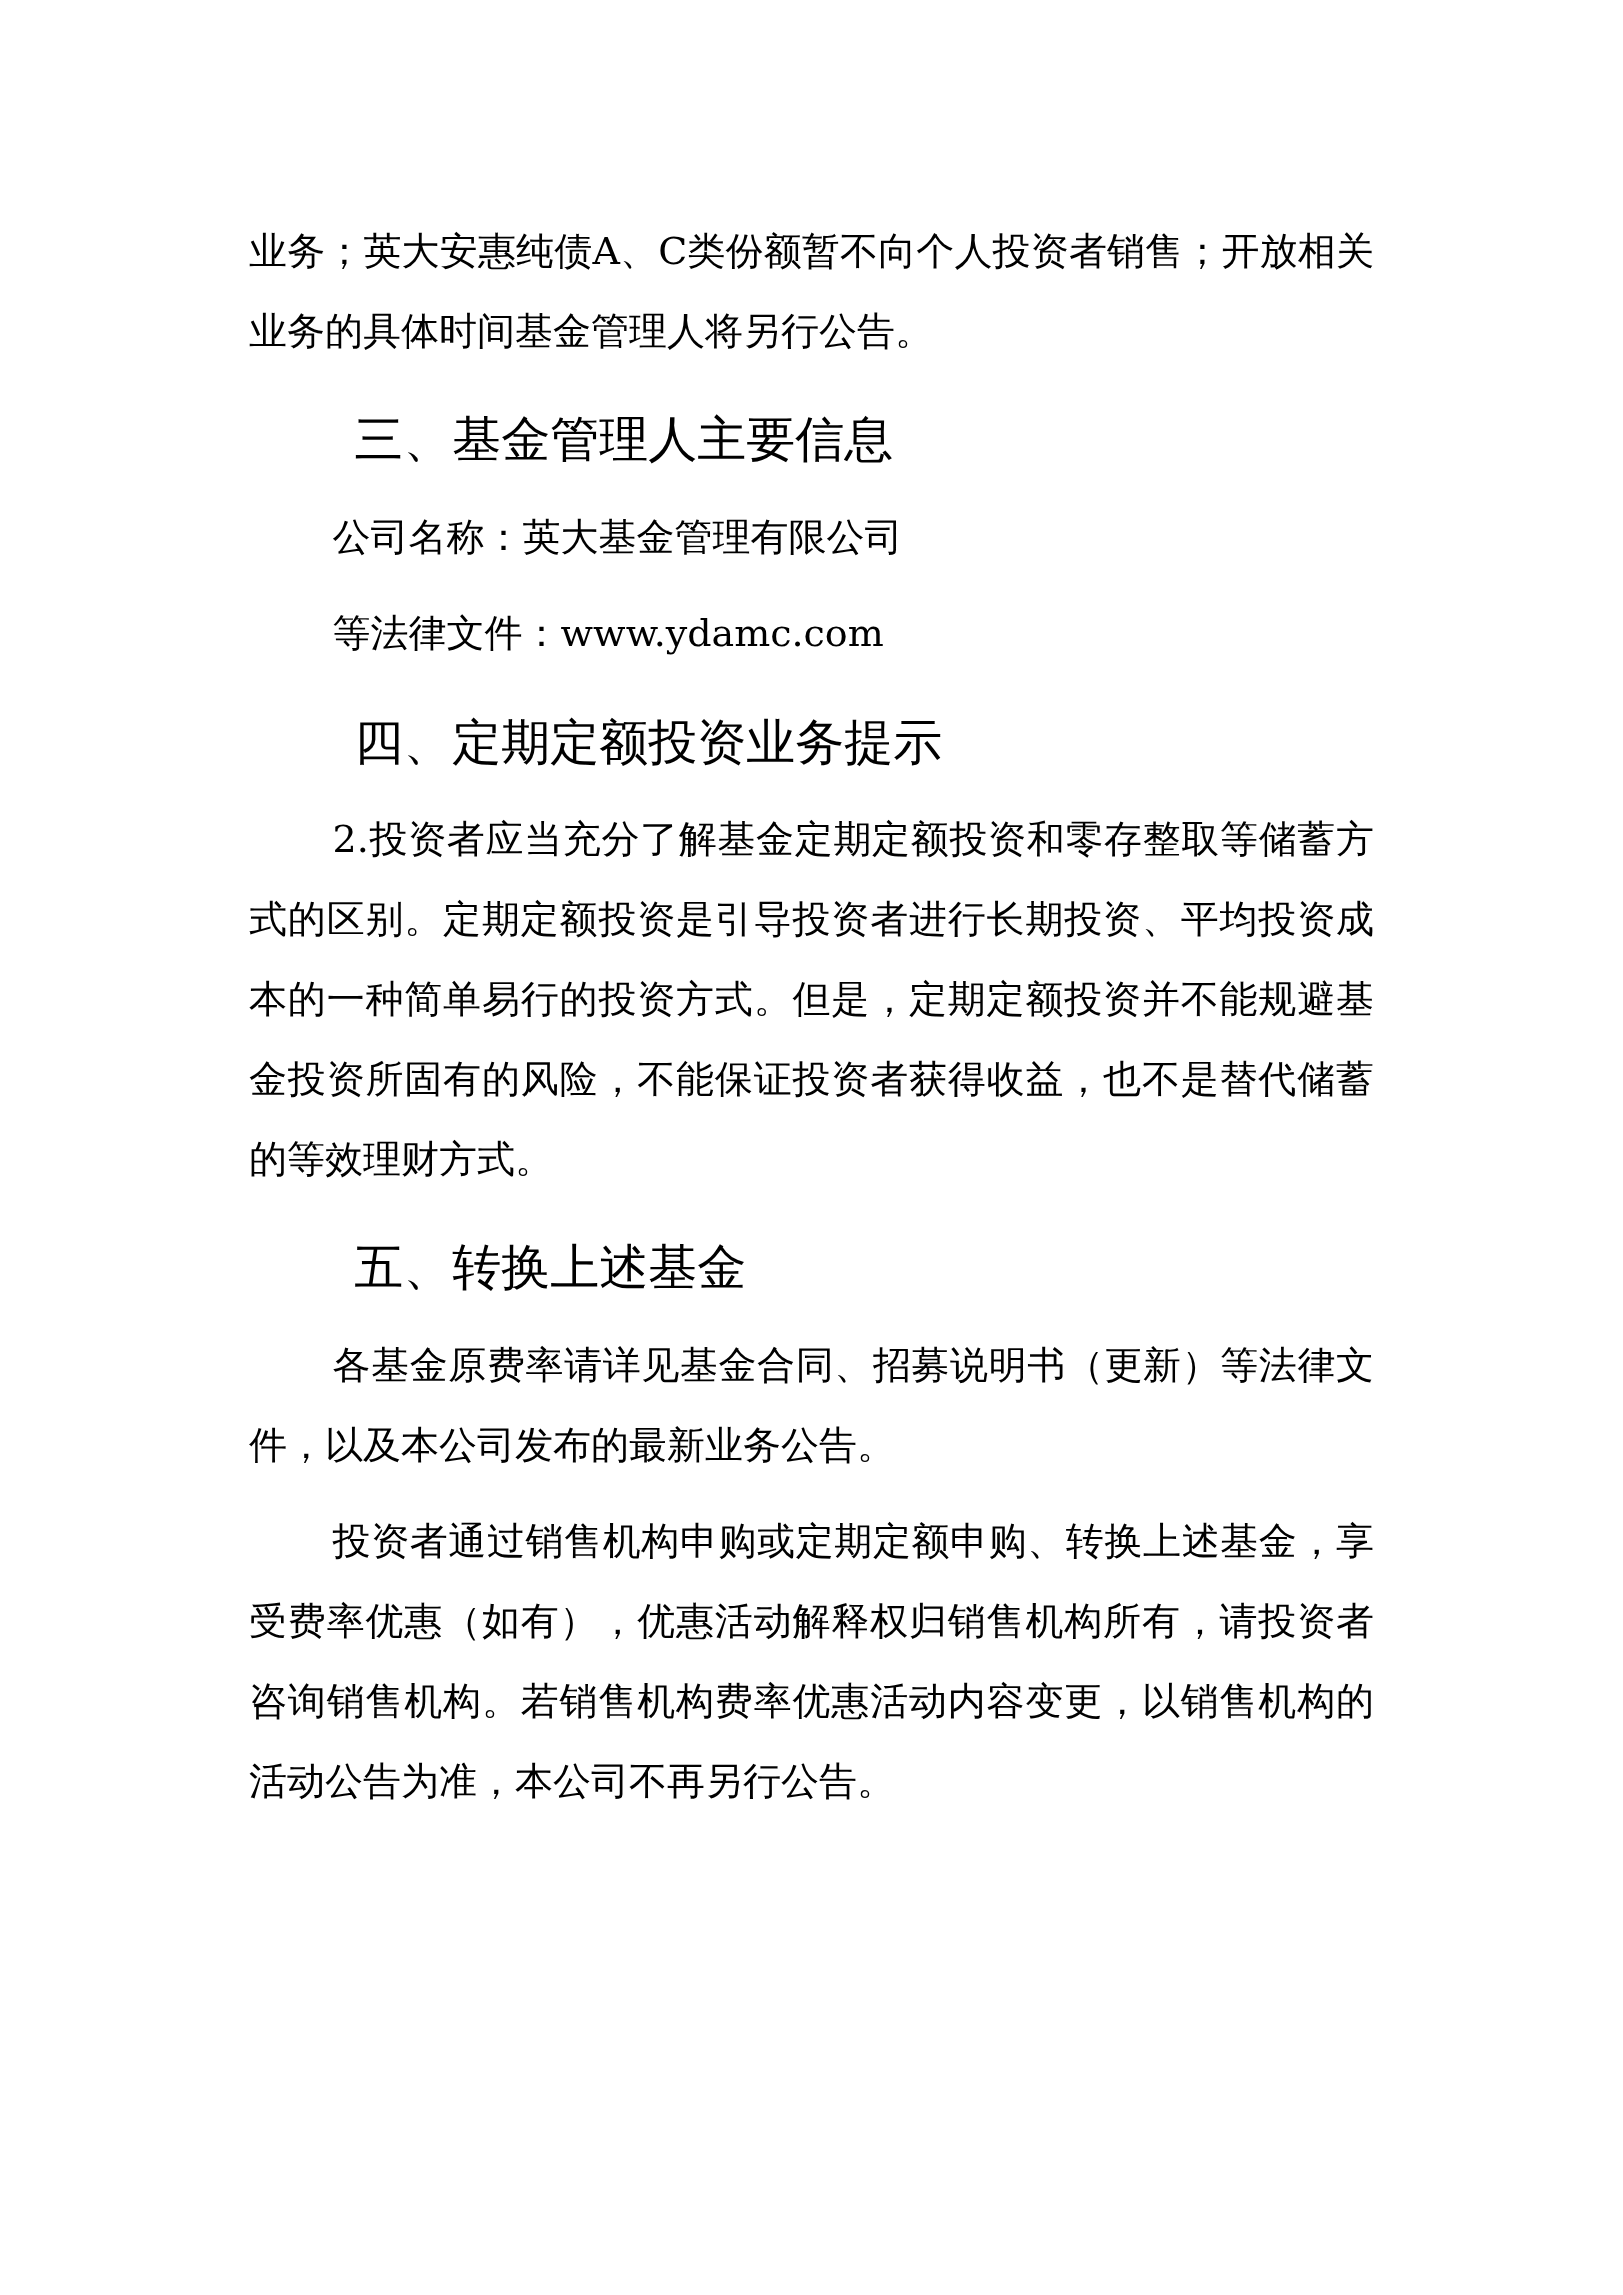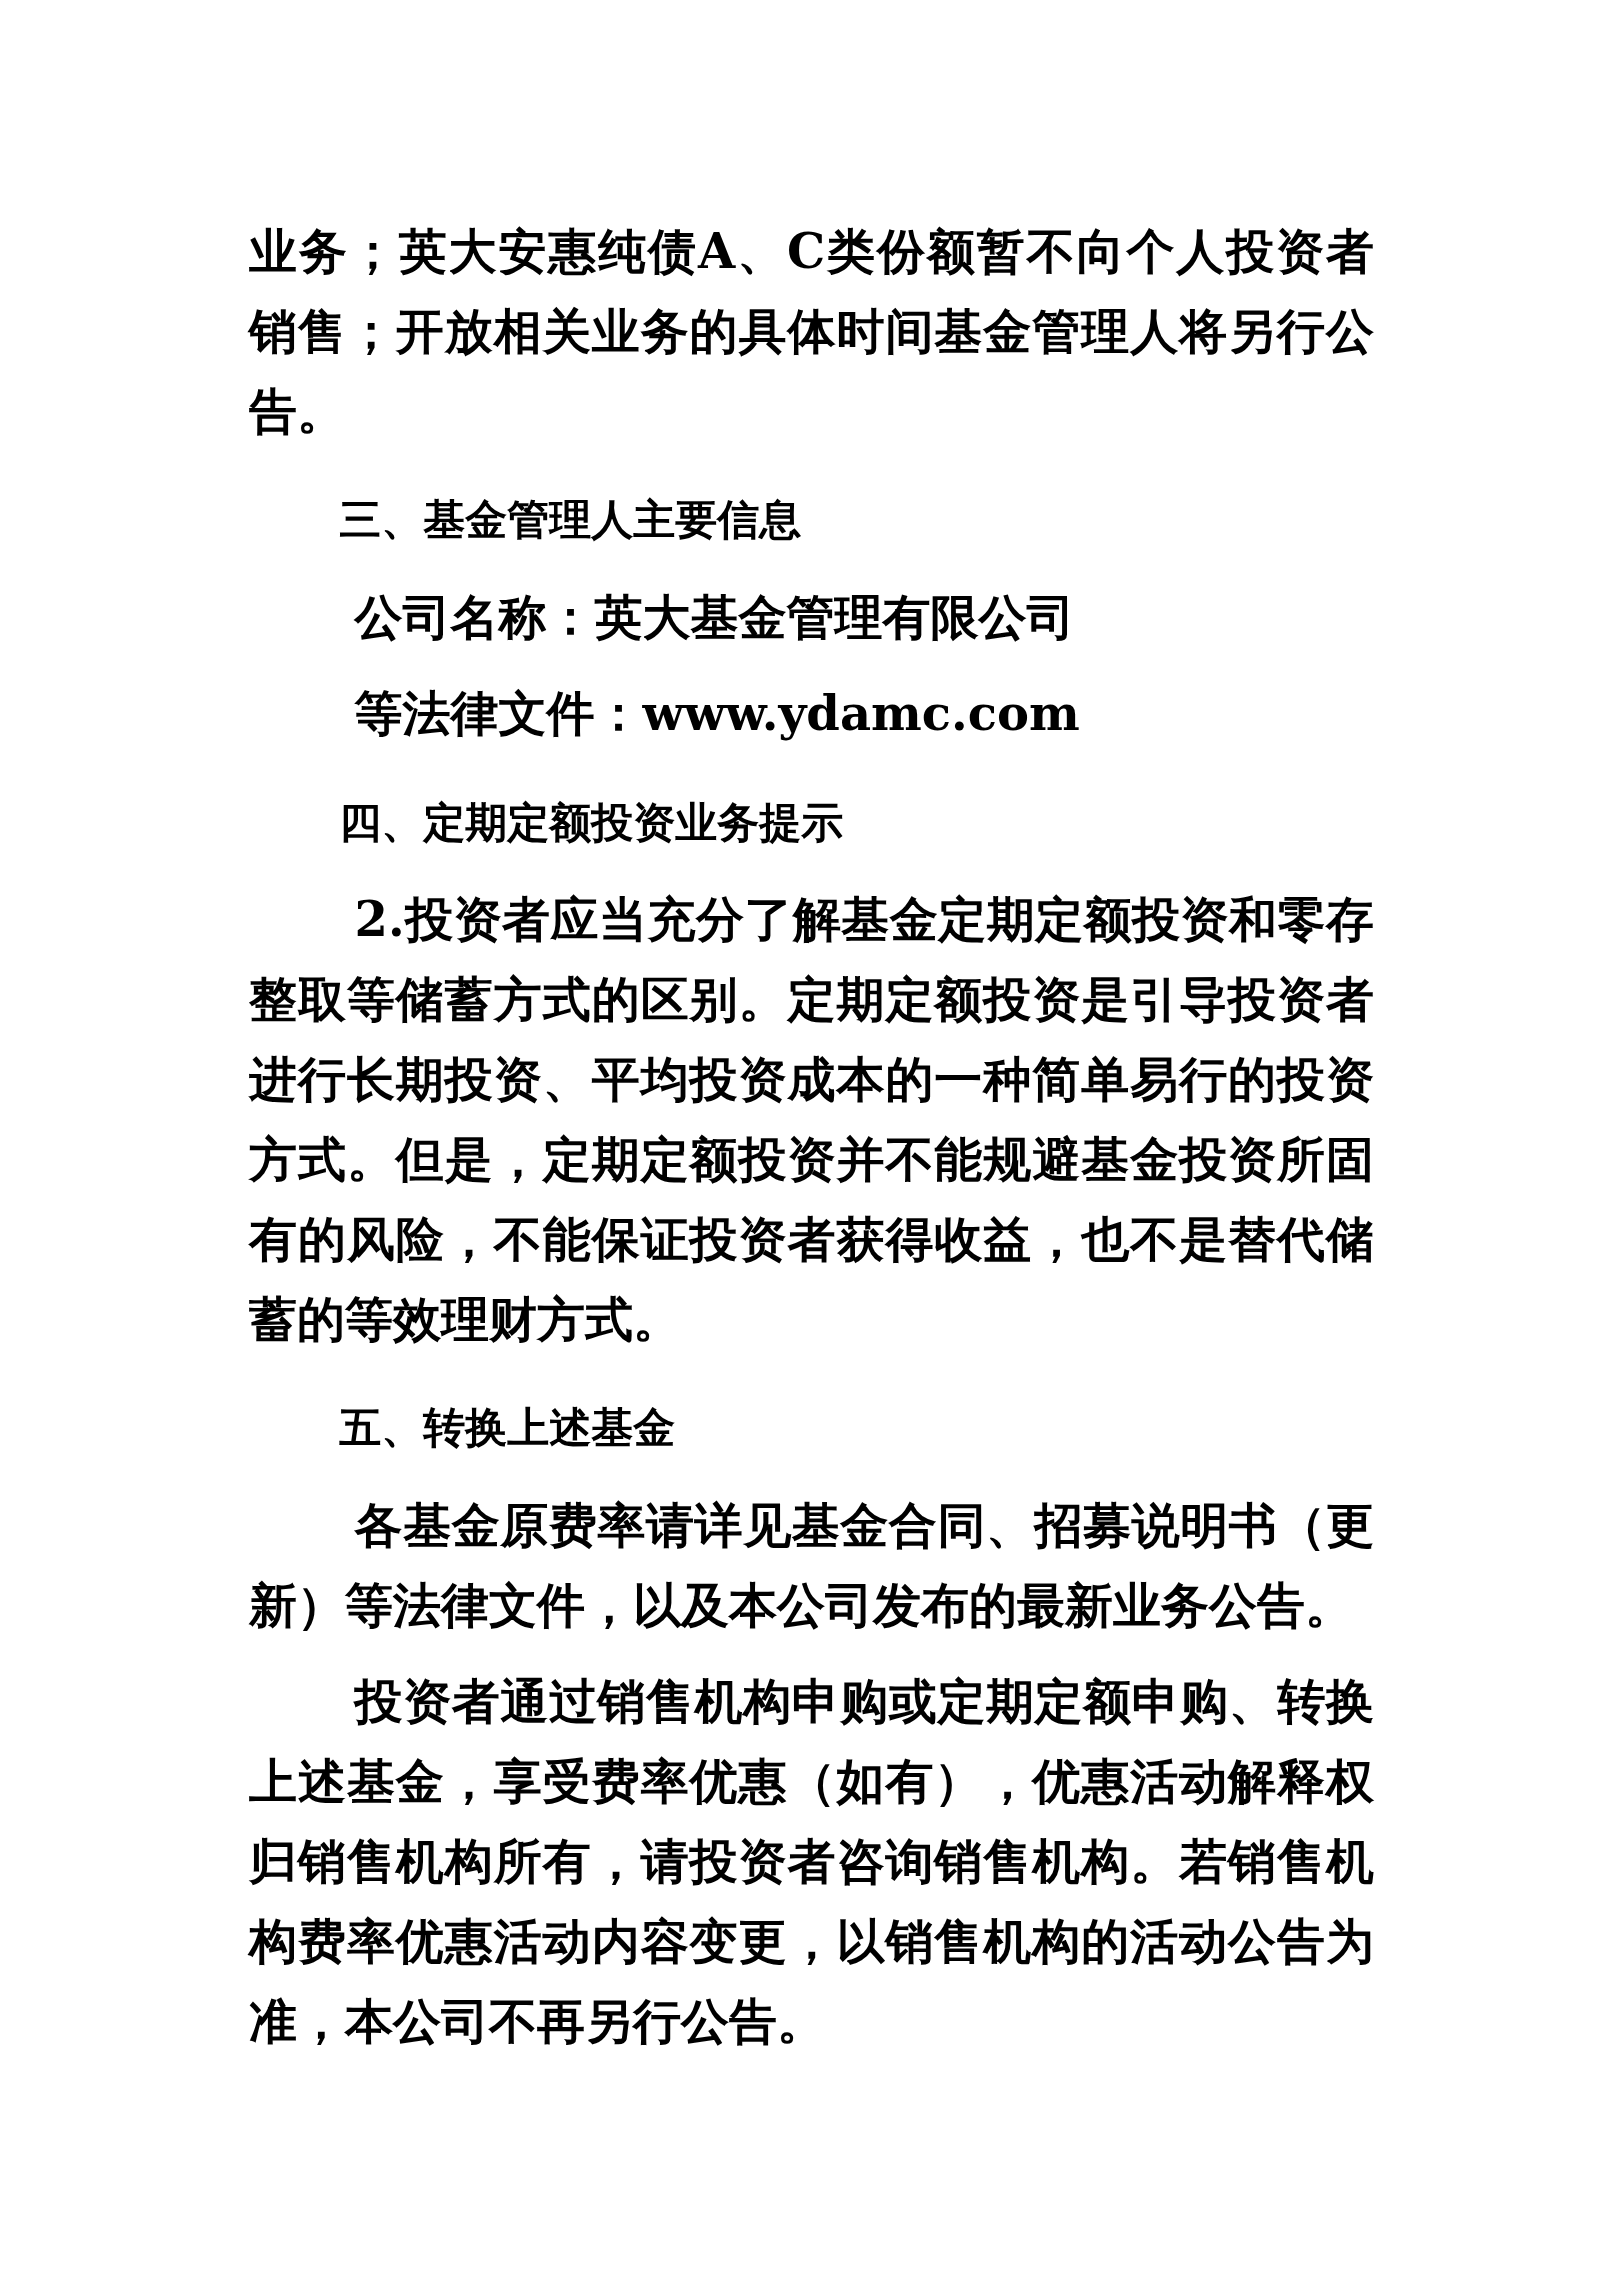--- a/index.html
+++ b/index.html
@@ -13,36 +13,35 @@
       height: 2295px;
       margin: 0 auto;
       background: #ffffff;
       box-sizing: border-box;
       padding: 211px 249px 131px 249px;
       font-family: "DejaVu Serif", "Liberation Serif", serif;
       color: #000000;
       overflow: hidden;
     }
     p.body {
-      font-size: 48px;
+      font-size: 38px;
       line-height: 80px;
       text-align: justify;
       margin: 16.4px 0;
-      font-weight: bold;
     }
     p.body.indent {
       text-indent: 2.2em;
     }
     p.body.first {
       margin-top: 0;
     }
     h2.heading {
-      font-size: 42px;
+      font-size: 49px;
       line-height: 80px;
-      font-weight: 700;
+      font-weight: 400;
       font-family: "DejaVu Sans", "Liberation Sans", sans-serif;
       margin: 29.4px 0 16.4px 0;
       text-indent: 2.15em;
     }
   </style>
 </head>
 <body>
 
 <div class="page">
 

